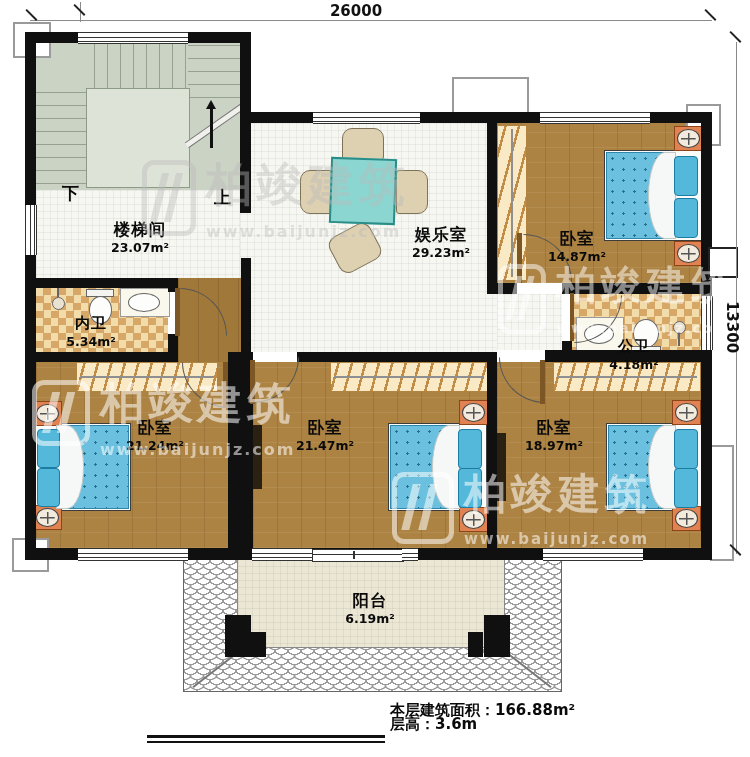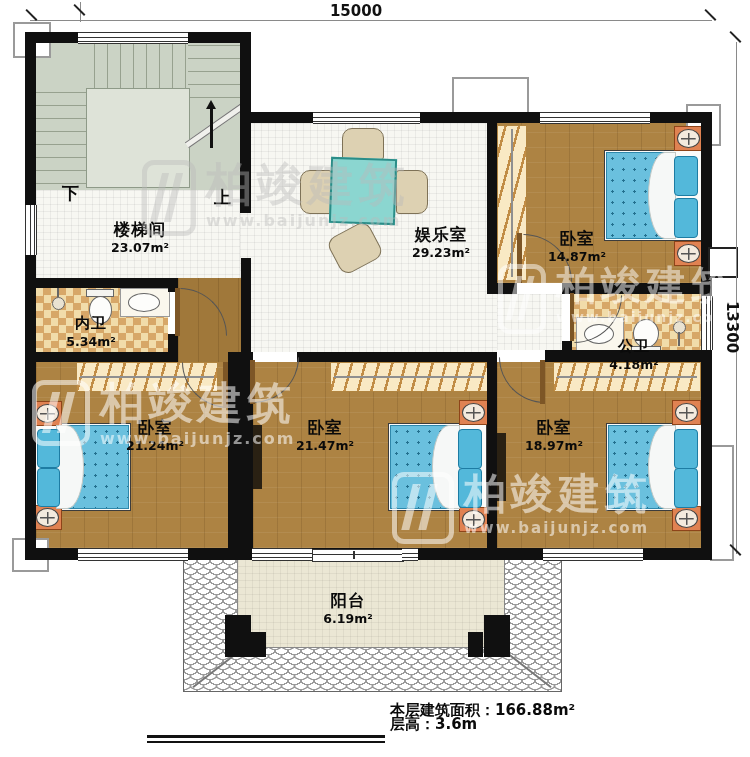--- a/index.html
+++ b/index.html
@@ -63,21 +63,21 @@
   .rlbl{position:absolute;transform:translateX(-50%);text-align:center;color:#0a0a0a;font-weight:700;
     z-index:40;line-height:1.3;white-space:nowrap;}
   .rlbl .nm{font-size:16.5px;letter-spacing:1px;}
   .rlbl .ar{font-size:12.5px;}
   .updown{position:absolute;font-size:17px;font-weight:700;color:#0a0a0a;z-index:40;}
   .wm{position:absolute;display:flex;gap:10px;align-items:flex-start;font-weight:800;z-index:50;pointer-events:none;}
   .wm .logo{border:5px solid currentColor;border-radius:12px;flex:none;position:relative;}
   .wm .logo::before{content:"";position:absolute;left:20%;top:12%;width:16%;height:74%;background:currentColor;transform:skewX(-14deg);}
   .wm .logo::after{content:"";position:absolute;left:52%;top:12%;width:16%;height:74%;background:currentColor;transform:skewX(-14deg);}
   .wm .txt{line-height:1.05;letter-spacing:5px;}
-  .wm .url{letter-spacing:2px;font-weight:700;margin-top:3px;}
+  .wm .url{letter-spacing:2px;font-weight:700;margin-top:14px;}
   .tb-title{position:absolute;left:146px;top:692px;font-size:34px;font-weight:800;letter-spacing:3px;color:#0a0a0a;z-index:40;}
   .tb-scale{position:absolute;left:318px;top:701px;font-size:27px;font-weight:700;color:#0a0a0a;z-index:40;}
   .tb-info{position:absolute;font-size:15px;font-weight:700;color:#0a0a0a;z-index:40;text-align:center;}
 </style>
 </head>
 <body>
 
 <div class="plan">
 
   <div class="floor grid" style="left:36px;top:190px;width:204px;height:88px;"></div>
@@ -278,31 +278,31 @@
     <div class="ar">21.24m²</div>
   </div>
   <div class="rlbl" style="left:325px;top:417px;">
     <div class="nm">卧室</div>
     <div class="ar">21.47m²</div>
   </div>
   <div class="rlbl" style="left:554px;top:417px;">
     <div class="nm">卧室</div>
     <div class="ar">18.97m²</div>
   </div>
-  <div class="rlbl" style="left:348px;top:590px;">
+  <div class="rlbl" style="left:370px;top:590px;">
     <div class="nm">阳台</div>
     <div class="ar">6.19m²</div>
   </div>
 
   <div class="dimline" style="left:30px;top:20px;width:682px;height:1px;"></div>
   <div class="dimtick" style="left:24px;top:14px;"></div>
   <div class="dimtick" style="left:703px;top:14px;"></div>
   <div class="abs" style="left:80px;top:2px;width:1px;height:20px;background:#8a8a8a;z-index:45;"></div>
   <div class="dimtick" style="left:72px;top:9px;"></div>
-  <div class="dimtxt" style="left:306px;top:2px;width:100px;text-align:center;">15000</div>
+  <div class="dimtxt" style="left:306px;top:2px;width:100px;text-align:center;">26000</div>
   <div class="dimline" style="left:736px;top:42px;width:1px;height:512px;"></div>
   <div class="dimtick" style="left:728px;top:36px;"></div>
   <div class="dimtick" style="left:728px;top:549px;"></div>
   <div class="dimtxt" style="left:703px;top:318px;width:58px;text-align:center;transform:rotate(90deg);">13300</div>
 
   <div class="wm" style="left:142px;top:160px;color:rgba(185,185,185,0.42);">
     <div class="logo" style="width:44px;height:66px;"></div>
     <div>
       <div class="txt" style="font-size:46px;">柏竣建筑</div>
       <div class="url" style="font-size:16px;">www.baijunjz.com</div>

